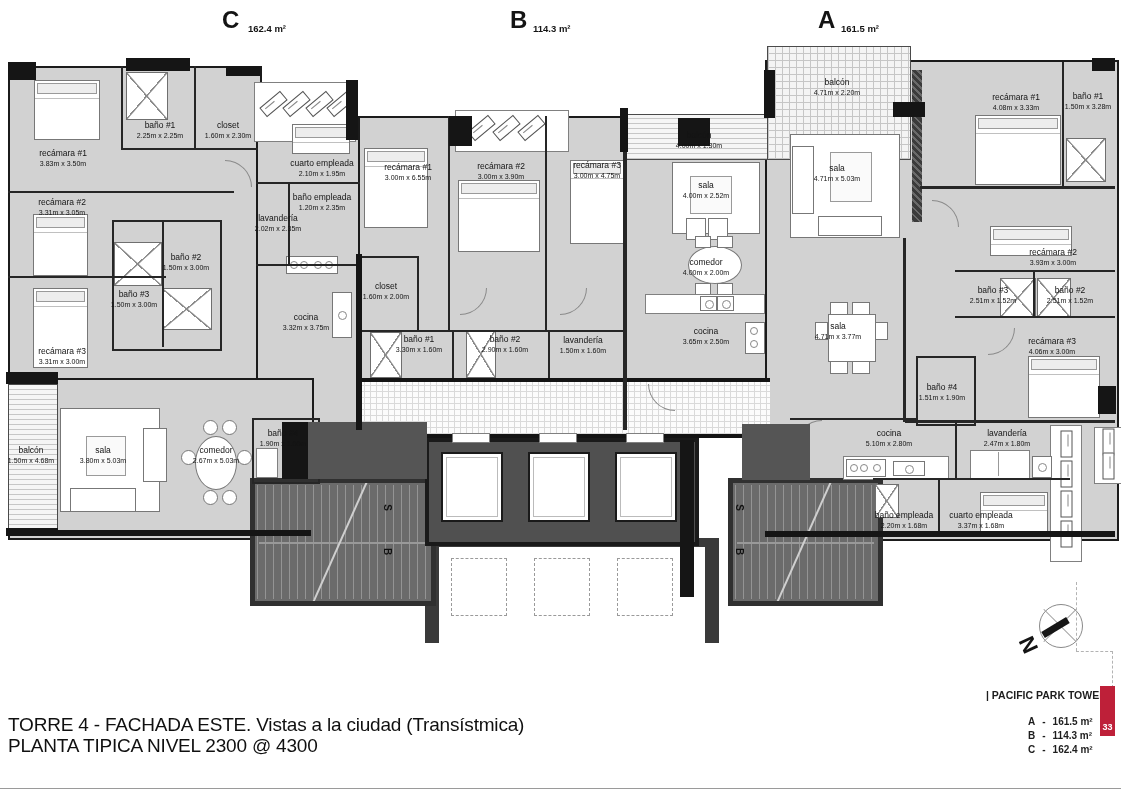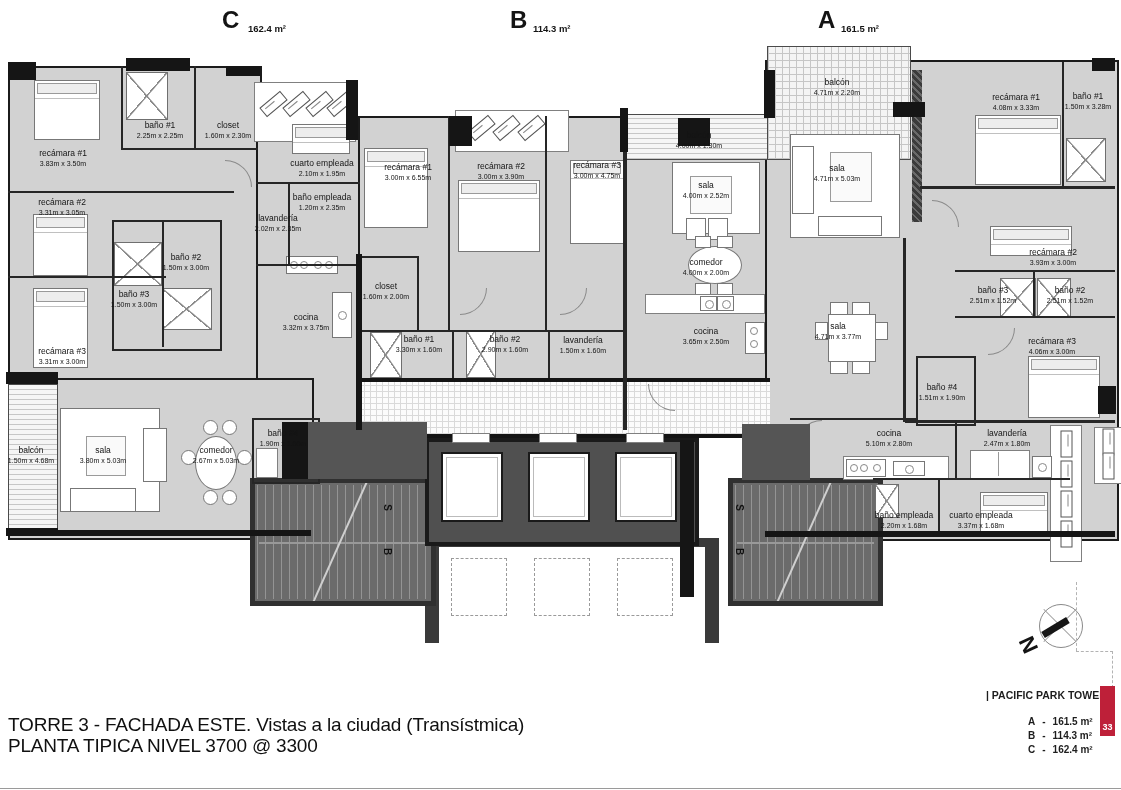--- a/index.html
+++ b/index.html
@@ -460,17 +460,17 @@
   </div>
   <div class="legend-row" style="left:1028px;top:744px">
     <span>C</span>
       <span>-</span>
       <span>162.4 m²</span>
   </div>
   <div class="page-tab" style="left: 1100px; top: 686px; width: 15px; height: 46px; background-color: rgb(190, 32, 57);">
       <span>33</span>
     </div>
 
-  <div class="title-line" style="left:8px;top:714px">TORRE 3 - FACHADA ESTE. Vistas a la ciudad (Transístmica)</div>
-  <div class="title-line" style="left:8px;top:735px">PLANTA TIPICA NIVEL 3700 @ 3300</div>
+  <div class="title-line" style="left:8px;top:714px">TORRE 4 - FACHADA ESTE. Vistas a la ciudad (Transístmica)</div>
+  <div class="title-line" style="left:8px;top:735px">PLANTA TIPICA NIVEL 2300 @ 4300</div>
 
   <div class="bottom-rule"></div>
 </div>
 
 </body></html>

